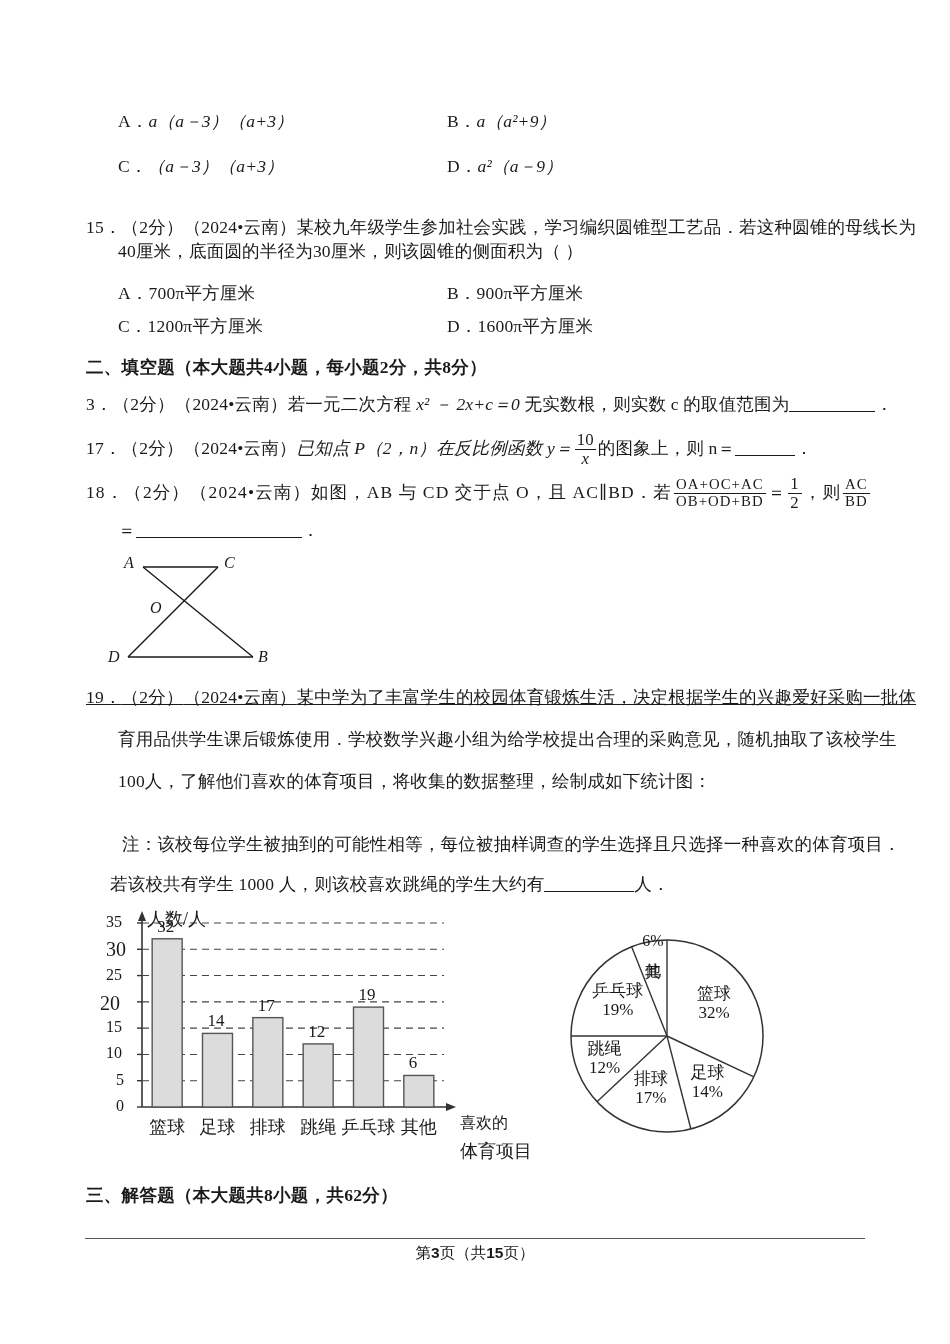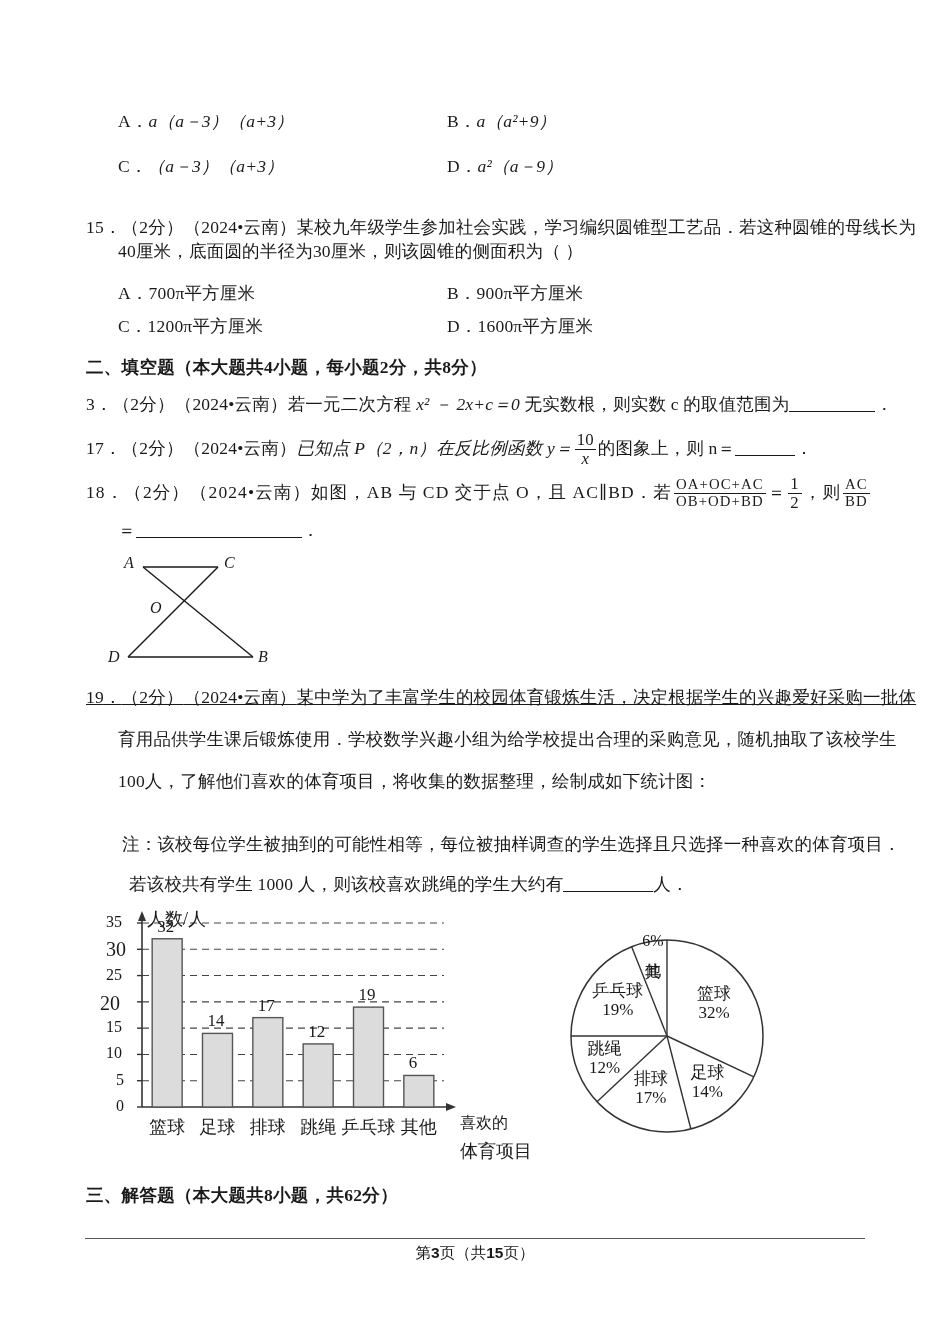--- a/index.html
+++ b/index.html
@@ -163,21 +163,21 @@
     <span class="lbl it" style="left:150px; top:96px; font-size:16px;">B</span>
   </div>
 
   <div class="qline body-text" style="left:86px; top:689px;text-decoration:underline;">
     <span>19</span><span>．</span><span>（2分）</span><span>（2024•云南）</span><span>某中学为了丰富学生的校园体育锻炼生活，决定根据学生的兴趣爱好采购一批体</span>
   </div>
   <div class="indent-line body-text" style="left:118px; top:731px;">育用品供学生课后锻炼使用．学校数学兴趣小组为给学校提出合理的采购意见，随机抽取了该校学生</div>
   <div class="indent-line body-text" style="left:118px; top:773px;">100人，了解他们喜欢的体育项目，将收集的数据整理，绘制成如下统计图：</div>
 
   <div class="indent-line body-text" style="left:110px; top:836px;margin-left:12px;">注：该校每位学生被抽到的可能性相等，每位被抽样调查的学生选择且只选择一种喜欢的体育项目．</div>
-  <div class="indent-line body-text" style="left:110px; top:876px;margin-left:19px;">
+  <div class="indent-line body-text" style="left:110px; top:876px;">
     <span>若该校共有学生 1000 人，则该校喜欢跳绳的学生大约有</span><span class="blank-ul" style="width:90px;"></span><span>人．</span>
   </div>
 
   <div class="barchart">
     <svg width="450" height="250" viewBox="0 0 450 250">
       <defs></defs>
 
       <line id="y-axis" x1="42" y1="202" x2="42" y2="14" stroke="#333" stroke-width="1.6"></line>
       <polygon points="42,6 38,16 46,16" fill="#333"></polygon>
       <line id="x-axis" x1="42" y1="202" x2="348" y2="202" stroke="#333" stroke-width="1.6"></line>

